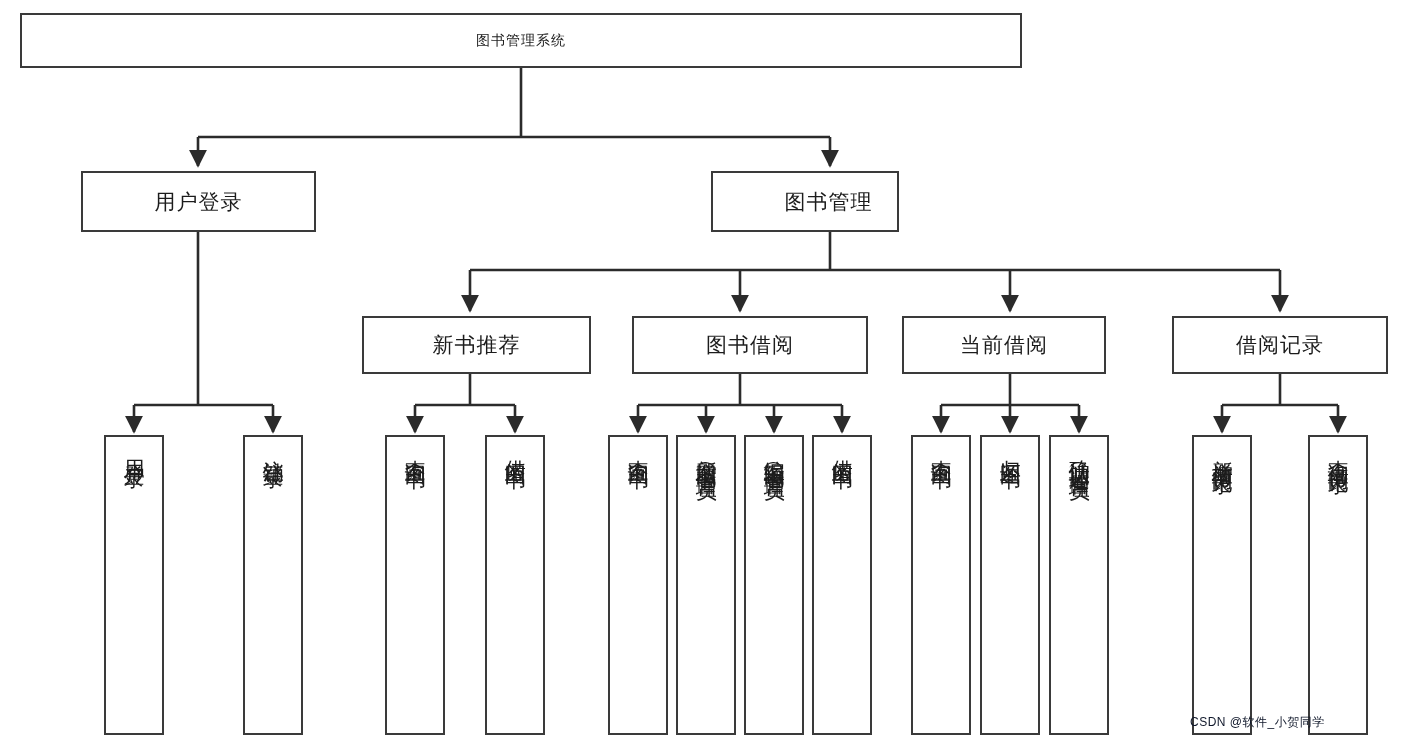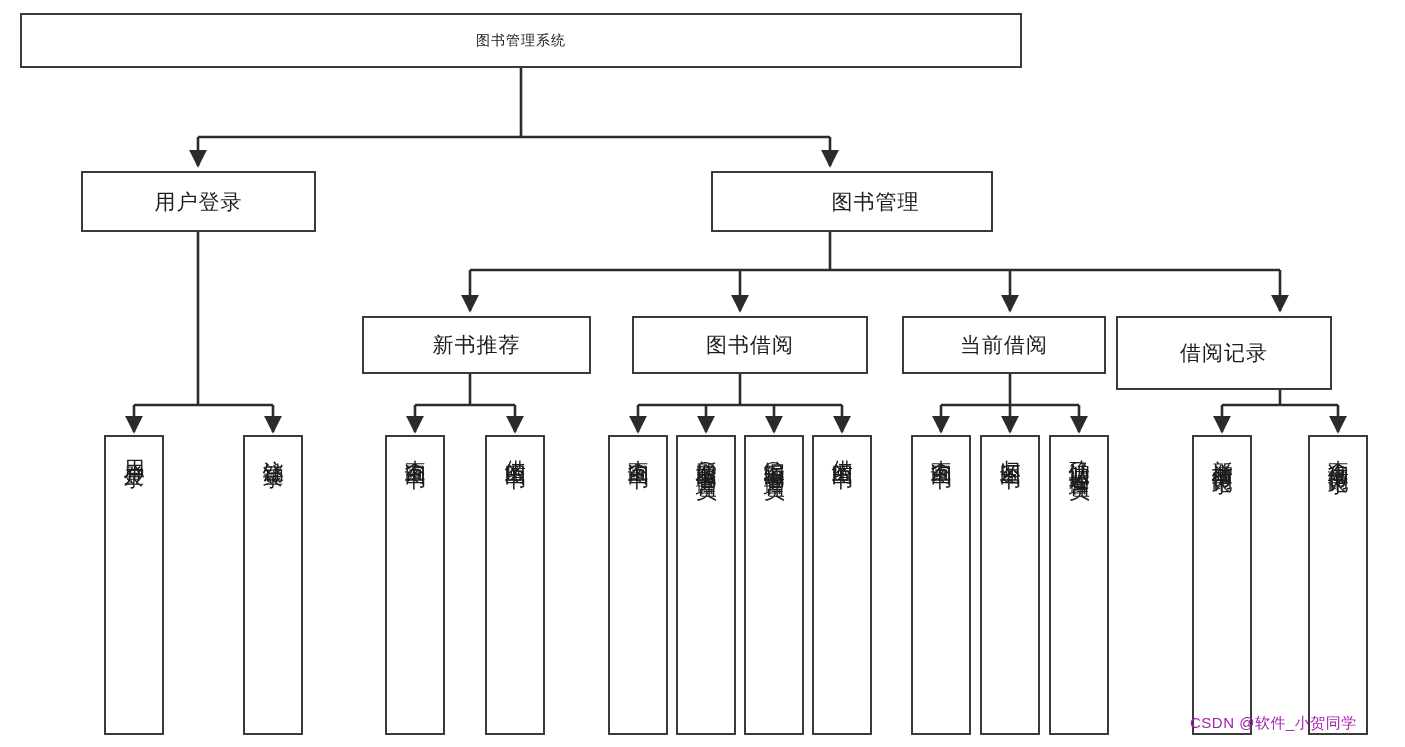--- a/index.html
+++ b/index.html
@@ -58,22 +58,22 @@
     justify-content: center;
     padding-top: 6px;
   }
   #root-node .lbl {
     font-size: 14px;
   }
   .watermark {
     position: absolute;
     left: 1190px;
     top: 714px;
-    font-size: 15px;
-    color: #a21caf;
+    font-size: 12px;
+    color: #0f172a;
     white-space: nowrap;
     letter-spacing: 0.5px;
   }
 </style>
 </head>
 <body>
 
 <div id="canvas">
 
   <svg id="edges" viewBox="0 0 1405 747">
@@ -126,34 +126,34 @@
     </g>
   </svg>
 
   <div class="node h" id="root-node" style="left:20px; top:13px; width:1002px; height:55px;">
     <span class="lbl">图书管理系统</span>
   </div>
 
   <div class="node h" style="left:81px; top:171px; width:235px; height:61px;">
     <span class="lbl">用户登录</span>
   </div>
-  <div class="node h" style="left:711px; top:171px; width:282px; height:61px;padding-left:47px;">
+  <div class="node h" style="left:711px; top:171px; width:188px; height:61px;padding-left:47px;">
     <span class="lbl">图书管理</span>
   </div>
 
   <div class="node h" style="left:362px; top:316px; width:229px; height:58px;">
     <span class="lbl">新书推荐</span>
   </div>
   <div class="node h" style="left:632px; top:316px; width:236px; height:58px;">
     <span class="lbl">图书借阅</span>
   </div>
   <div class="node h" style="left:902px; top:316px; width:204px; height:58px;">
     <span class="lbl">当前借阅</span>
   </div>
-  <div class="node h" style="left:1116px; top:316px; width:216px; height:74px;">
+  <div class="node h" style="left:1172px; top:316px; width:216px; height:58px;">
     <span class="lbl">借阅记录</span>
   </div>
 
   <div class="node v" style="left:104px; top:435px; width:60px; height:300px;">
     <span class="lbl">用户登录</span>
   </div>
   <div class="node v" style="left:243px; top:435px; width:60px; height:300px;">
     <span class="lbl">注销登录</span>
   </div>
 

